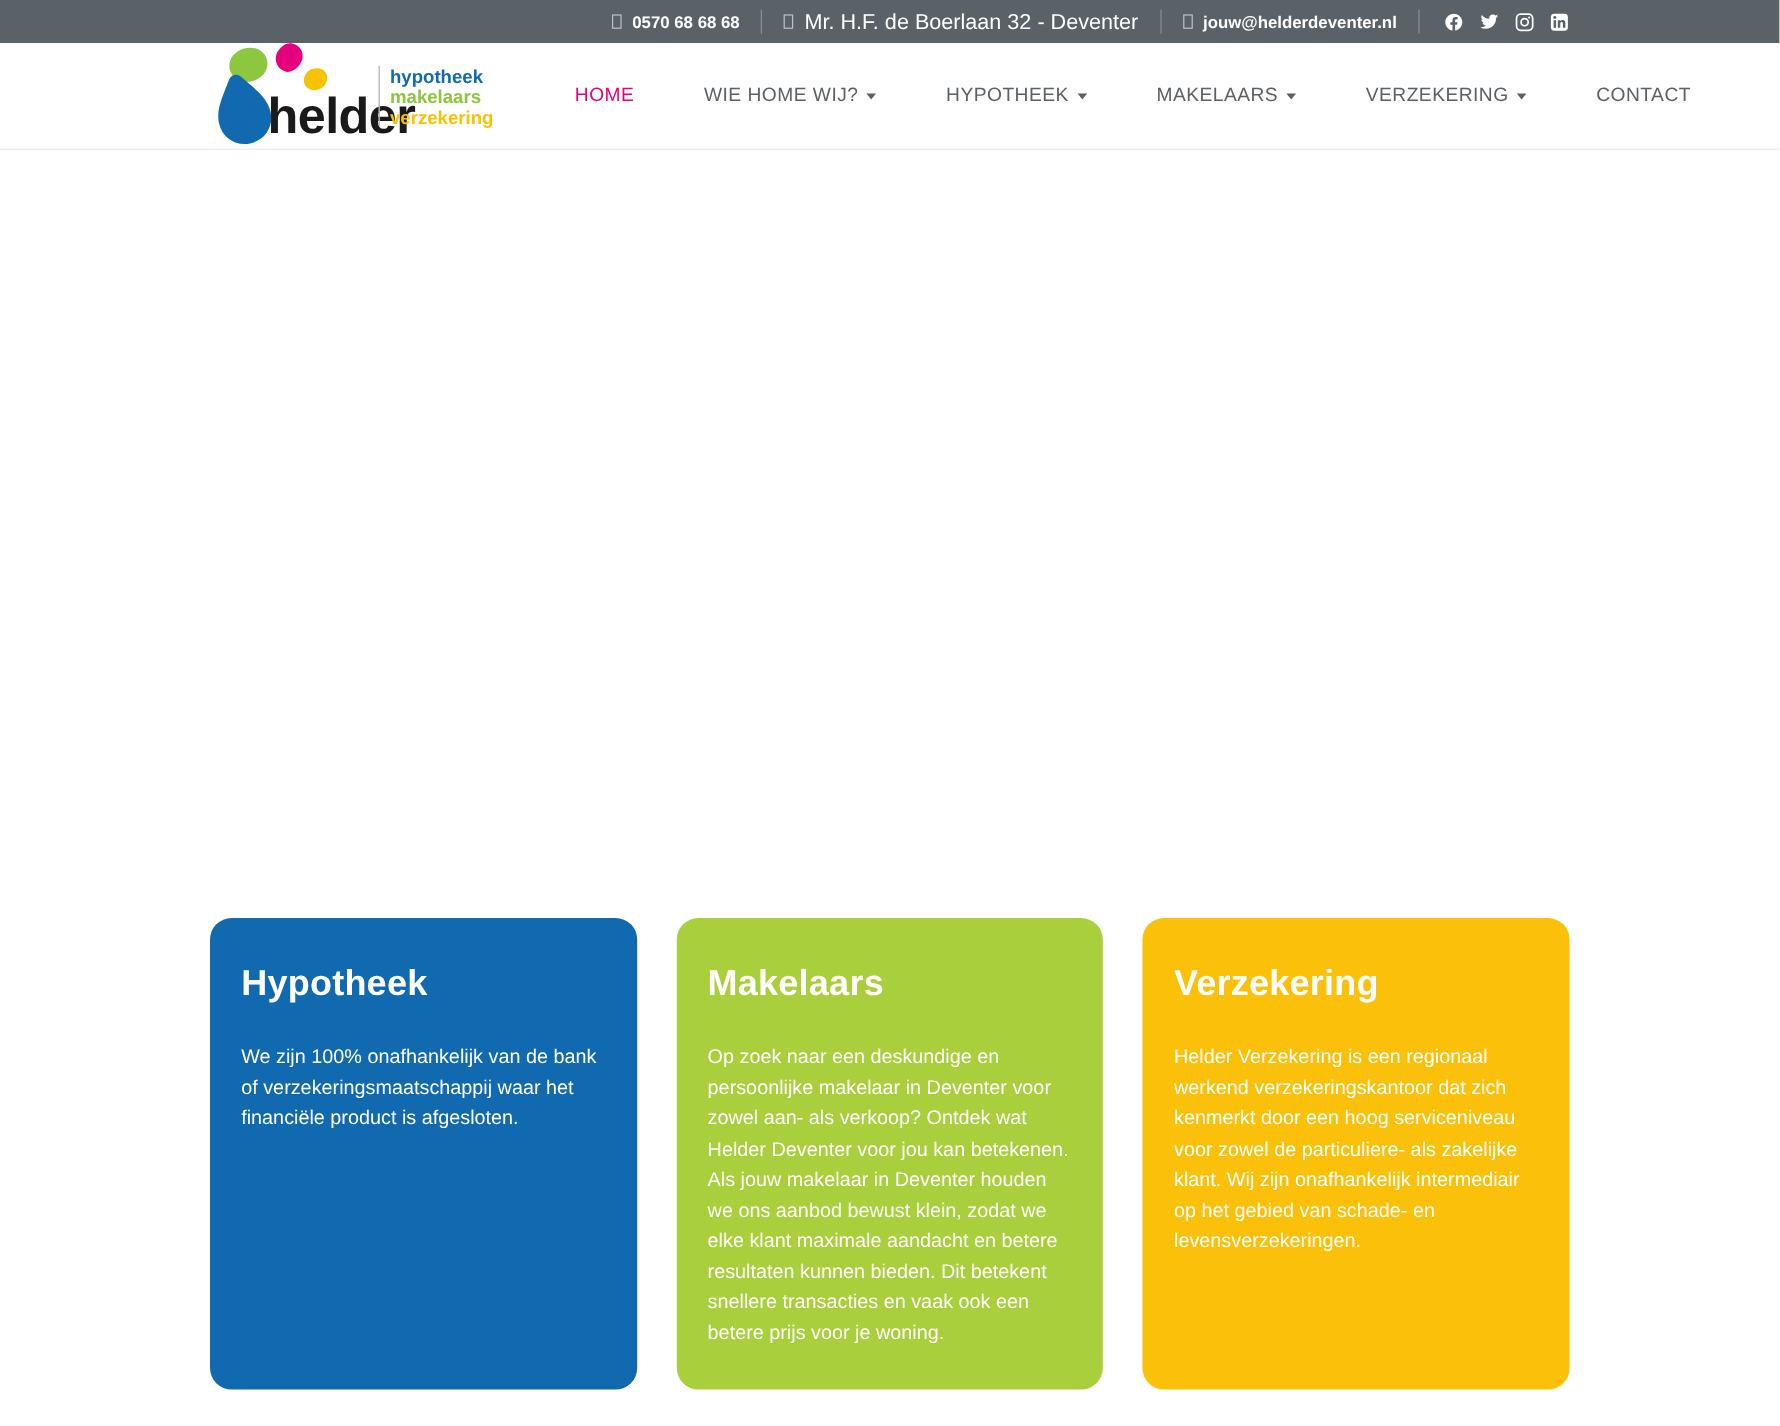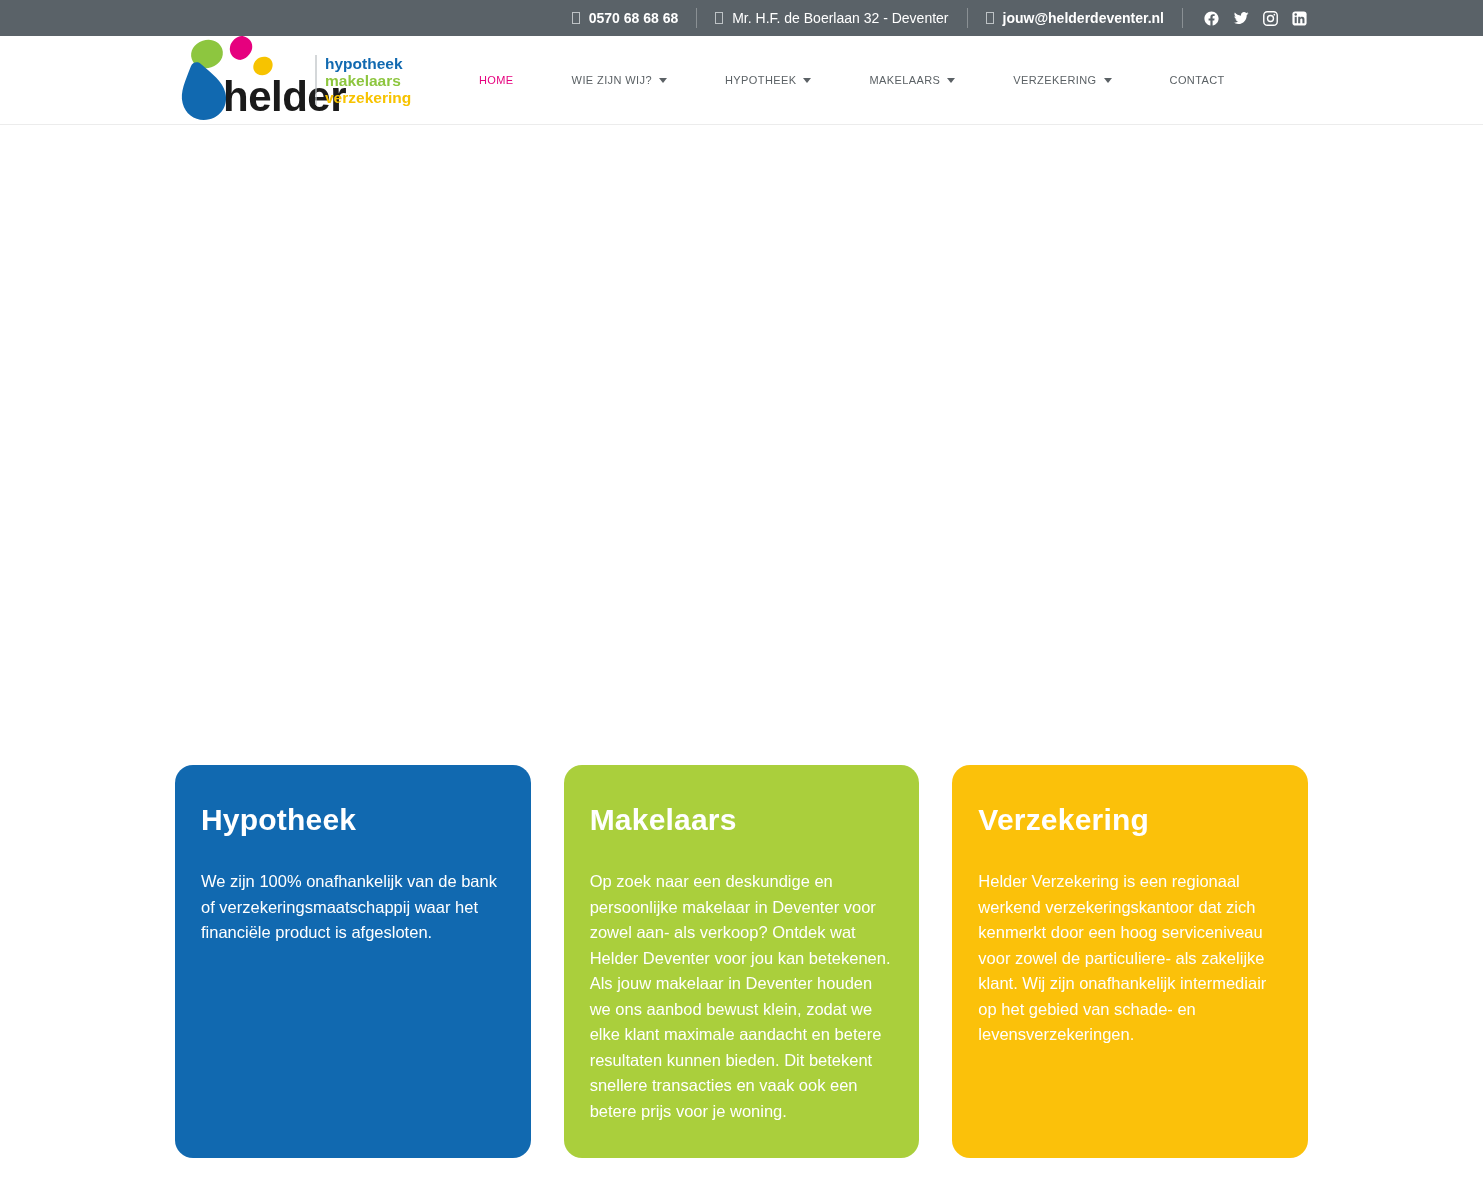--- a/index.html
+++ b/index.html
@@ -25,21 +25,21 @@
   .topbar-inner {
     display: flex;
     align-items: center;
     height: 100%;
   }
   .top-item {
     display: flex;
     align-items: center;
     gap: 9px;
     padding: 0 14px;
-    font-size: 14px;
+    font-size: 18px;
     color: #ffffff;
     white-space: nowrap;
     text-decoration: none;
   }
   .top-item.bold { font-weight: bold; font-size: 14px; }
   .tofu {
     display: inline-block;
     width: 8px;
     height: 12px;
     border: 1px solid #cfd3d6;
@@ -81,21 +81,21 @@
     position: absolute;
     left: 450px;
     display: flex;
     align-items: center;
   }
   .nav-item {
     display: flex;
     align-items: center;
     gap: 7px;
     padding: 0 29px;
-    font-size: 11px;
+    font-size: 16px;
     letter-spacing: .4px;
     color: #5b6165;
     text-decoration: none;
     white-space: nowrap;
     text-align: right;
   }
   .nav-item.active { color: #e6007e; }
   .caret {
     width: 0; height: 0;
     border-left: 4.5px solid transparent;
@@ -214,21 +214,21 @@
       <text x="150" y="53" font-family="Liberation Sans, sans-serif" font-size="15.5" font-weight="bold" fill="#8dc63f">makelaars</text>
       <text x="150" y="70" font-family="Liberation Sans, sans-serif" font-size="15.5" font-weight="bold" fill="#f7c300">verzekering</text>
     </svg>
   </a>
 
   <nav class="nav">
     <a class="nav-item active" href="#" style="color: rgb(230, 0, 126);">
       <span>HOME</span>
     </a>
     <a class="nav-item" href="#">
-      <span>WIE ZIJN WIJ?</span>
+      <span>WIE HOME WIJ?</span>
       <span class="caret"></span>
     </a>
     <a class="nav-item" href="#">
       <span>HYPOTHEEK</span>
       <span class="caret"></span>
     </a>
     <a class="nav-item" href="#">
       <span>MAKELAARS</span>
       <span class="caret"></span>
     </a>

